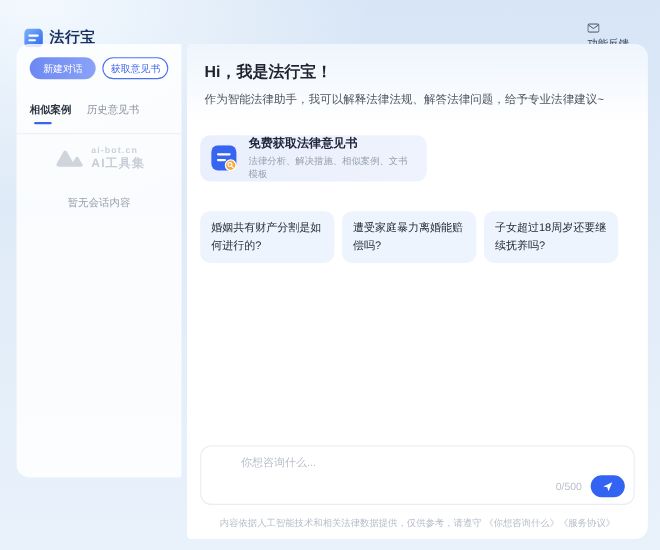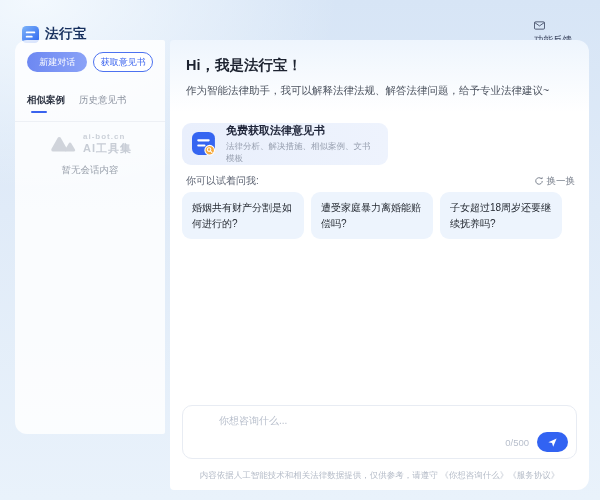--- a/index.html
+++ b/index.html
@@ -39,21 +39,21 @@
   .tab.active { color:#2a3140; font-weight:bold; }
   .tab.active::after {
     content:""; position:absolute; left:4px; bottom:0; width:16px; height:2.5px;
     border-radius:2px; background:#3a63ee;
   }
   .side-divider { height:1px; background:#edf0f5; margin:8px -12px 0 -12px; }
   .watermark { margin-top:10px; display:flex; align-items:center; justify-content:center; gap:5px; opacity:.85; }
   .wm-text { text-align:left; color:#c4cad3; }
   .wm-line1 { font-size:8px; font-weight:bold; letter-spacing:1px; }
   .wm-line2 { font-size:11px; font-weight:bold; letter-spacing:1px; color:#bfc5cf; }
-  .empty-text { margin-top:8px; text-align:center; font-size:9.5px; color:#9aa1ac; }
+  .empty-text { margin-top:22px; text-align:center; font-size:9.5px; color:#9aa1ac; }
   
   .main {
     position:absolute; left:170px; top:40px; width:419px; height:450px;
     background:linear-gradient(180deg,#eef5fd 0%,#ffffff 16%); border-radius:4px 12px 12px 4px;
   }
   .greeting { position:absolute; left:16px; top:16px; font-size:14.5px; font-weight:bold; color:#1d2330; }
   .intro   { position:absolute; left:16px; top:44px; font-size:10.5px; color:#4e5561; }
   .hint    { position:absolute; left:16px; top:64px; font-size:10.5px; color:#4e5561; }
   .opinion-card {
     position:absolute; left:12px; top:83px; width:206px; height:42px; cursor:pointer;
@@ -160,32 +160,20 @@
           <circle cx="16.4" cy="16.9" r="1.7" fill="none" stroke="#fff" stroke-width="1"></circle>
           <path d="M17.7 18.2l1.5 1.5" stroke="#fff" stroke-width="1" stroke-linecap="round"></path>
         </svg>
       </span>
       <span>
         <div class="oc-title">免费获取法律意见书</div>
         <div class="oc-sub">法律分析、解决措施、相似案例、文书模板</div>
       </span>
     </div>
 
-    <div class="suggest-row">
-      <span class="suggest-label">你可以试着问我:</span>
-      <span class="refresh">
-        <span style="display:flex;">
-          <svg width="10" height="10" viewBox="0 0 16 16">
-            <path d="M13.2 8a5.2 5.2 0 1 1-1.5-3.7" fill="none" stroke="#7d8490" stroke-width="1.6"></path>
-            <path d="M13.6 1.2v3.4h-3.4z" fill="#7d8490"></path>
-          </svg>
-        </span>
-        <span>换一换</span>
-      </span>
-    </div>
 
     <div class="q-cards">
       <div class="q-card">婚姻共有财产分割是如何进行的?</div>
       <div class="q-card">遭受家庭暴力离婚能赔偿吗?</div>
       <div class="q-card">子女超过18周岁还要继续抚养吗?</div>
     </div>
 
     <div class="input-box">
       <textarea placeholder="你想咨询什么..." style=""></textarea>
       <div class="input-actions">

